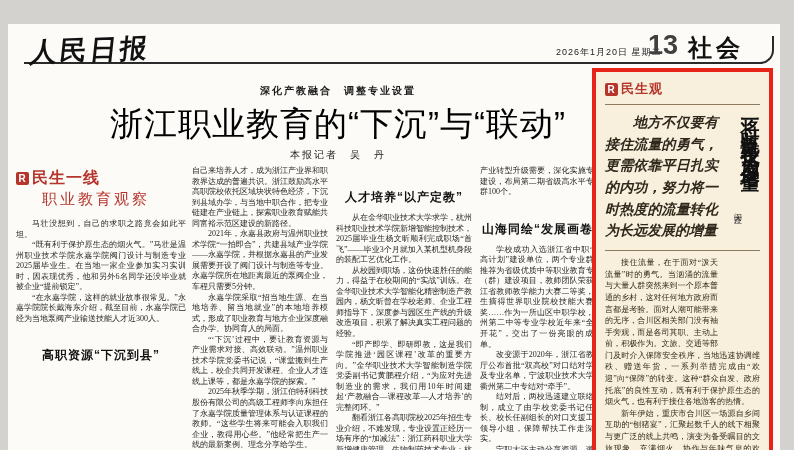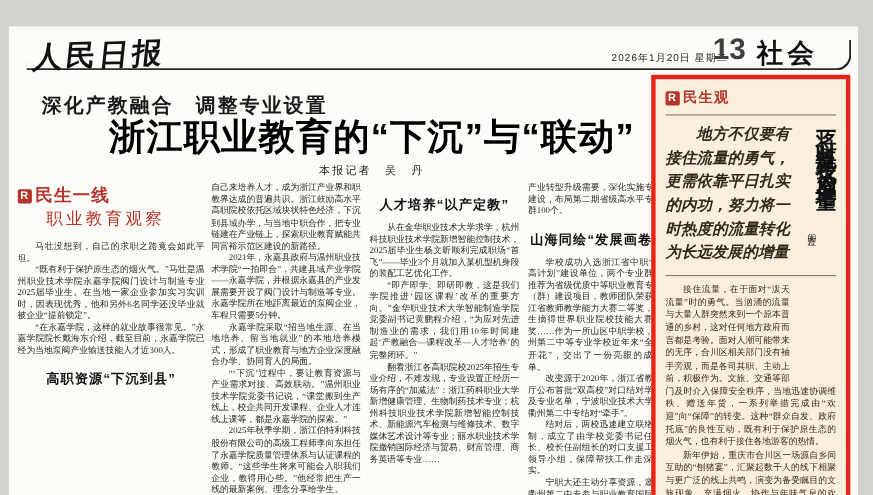--- a/index.html
+++ b/index.html
@@ -10,35 +10,35 @@
   
   .masthead-logo{position:absolute;left:22px;top:8px;font-size:27px;font-weight:bold;
     letter-spacing:3px;transform:rotate(-2deg) skewX(-8deg);color:#111;}
   .dateline{position:absolute;left:548px;top:22px;font-size:9px;color:#222;font-family:"Liberation Sans",sans-serif;letter-spacing:1px;}
   .page-number{position:absolute;left:640px;top:6px;font-size:27px;font-weight:bold;color:#404040;font-family:"Liberation Sans",sans-serif;}
   .section-name{position:absolute;left:680px;top:8px;font-size:24px;font-weight:600;color:#111;letter-spacing:4px;font-family:"Liberation Sans",sans-serif;}
   .masthead-rule{position:absolute;left:16px;top:12px;width:748px;height:26px;
     border-bottom:2px solid #2a2a2a;border-right:2px solid #2a2a2a;border-bottom-right-radius:14px;}
 
   
-  .kicker{position:absolute;left:30px;top:60px;width:600px;
-    font-size:18px;font-weight:bold;color:#1a1a1a;font-family:"Liberation Sans",sans-serif;letter-spacing:2px;}
+  .kicker{position:absolute;left:30px;top:60px;width:600px;text-align:center;
+    font-size:10px;font-weight:bold;color:#1a1a1a;font-family:"Liberation Sans",sans-serif;letter-spacing:2px;}
   .headline{position:absolute;left:20px;top:78px;width:620px;text-align:center;
-    font-size:33px;font-weight:bold;color:#000;font-family:"Liberation Sans",sans-serif;letter-spacing:1px;white-space:nowrap;}
+    font-size:33px;font-weight:normal;color:#000;font-family:"Liberation Sans",sans-serif;letter-spacing:1px;white-space:nowrap;}
   .byline{position:absolute;left:30px;top:124px;width:600px;text-align:center;font-size:10px;color:#222;letter-spacing:2px;}
 
   
   .col{position:absolute;top:142px;height:284px;overflow:hidden;}
   .col1{left:8px;width:170px;}
   .col2{left:184px;width:136px;}
   .col3{left:328px;width:136px;}
   .col4{left:472px;width:122px;}
   .para{margin:0;text-indent:2em;font-size:8px;line-height:1.32;color:#262626;text-align:justify;}
   .para.no-indent{text-indent:0;}
-  .subhead{margin:12px 0 7px;text-align:center;font-size:12px;font-weight:bold;color:#111;
+  .subhead{margin:23px 0 7px;text-align:center;font-size:12px;font-weight:bold;color:#111;
     font-family:"Liberation Sans",sans-serif;letter-spacing:1px;}
 
   
   .col-label{margin:2px 0 10px;color:#b5342c;}
   .col-label .row1{font-size:16px;font-weight:bold;letter-spacing:1px;display:flex;align-items:center;gap:3px;
     font-family:"Liberation Sans",sans-serif;}
   .col-label .row2{font-size:15px;letter-spacing:3px;margin:1px 0 0 26px;font-family:Liberation Sans, sans-serif;}
   .rlogo{display:inline-block;background:#b5342c;color:#fff;font-weight:bold;
     font-size:10px;line-height:13px;width:13px;text-align:center;border-radius:2px;
     font-family:"Liberation Sans",sans-serif;}
@@ -91,20 +91,21 @@
     <div class="col col2">
         <p class="para no-indent">自己来培养人才，成为浙江产业界和职教界达成的普遍共识。浙江鼓励高水平高职院校依托区域块状特色经济，下沉到县域办学，与当地中职合作，把专业链建在产业链上，探索职业教育赋能共同富裕示范区建设的新路径。</p>
         <p class="para">2021年，永嘉县政府与温州职业技术学院“一拍即合”，共建县域产业学院——永嘉学院，并根据永嘉县的产业发展需要开设了阀门设计与制造等专业。永嘉学院所在地距离最近的泵阀企业，车程只需要5分钟。</p>
         <p class="para">永嘉学院采取“招当地生源、在当地培养、留当地就业”的本地培养模式，形成了职业教育与地方企业深度融合办学、协同育人的局面。</p>
         <p class="para">“‘下沉’过程中，要让教育资源与产业需求对接、高效联动。”温州职业技术学院党委书记说，“课堂搬到生产线上，校企共同开发课程、企业人才连线上课等，都是永嘉学院的探索。”</p>
         <p class="para">2025年秋季学期，浙江伯特利科技股份有限公司的高级工程师李向东担任了永嘉学院质量管理体系与认证课程的教师。“这些学生将来可能会入职我们企业，教得用心些。”他经常把生产一线的最新案例、理念分享给学生。</p>
       </div>
     <div class="col col3">
         <h3 class="subhead">人才培养“以产定教”</h3>
         <p class="para">从在金华职业技术大学求学，杭州科技职业技术学院新增智能控制技术，2025届毕业生杨文昕顺利完成职场“首飞”——毕业3个月就加入某机型机身段的装配工艺优化工作。</p>
+        <p class="para">从校园到职场，这份快速胜任的能力，得益于在校期间的“实战”训练。在金华职业技术大学智能化精密制造产教园内，杨文昕曾在学校老师、企业工程师指导下，深度参与园区生产线的升级改造项目，积累了解决真实工程问题的经验。</p>
         <p class="para">“即产即学、即研即教，这是我们学院推进‘园区课程’改革的重要方向。”金华职业技术大学智能制造学院党委副书记黄鹏程介绍，“为应对先进制造业的需求，我们用10年时间建起‘产教融合—课程改革—人才培养’的完整闭环。”</p>
         <p class="para">翻看浙江各高职院校2025年招生专业介绍，不难发现，专业设置正经历一场有序的“加减法”：浙江药科职业大学新增健康管理、生物制药技术专业；杭州科技职业技术学院新增智能控制技术、新能源汽车检测与维修技术、数字媒体艺术设计等专业；丽水职业技术学院撤销国际经济与贸易、财富管理、商务英语等专业……</p>
       </div>
     <div class="col col4">
         <p class="para no-indent">产业转型升级需要，深化实施专项建设，布局第二期省级高水平专业群100个。</p>
         <h3 class="subhead">山海同绘“发展画卷”</h3>
         <p class="para">学校成功入选浙江省中职“双高计划”建设单位，两个专业群被推荐为省级优质中等职业教育专业（群）建设项目，教师团队荣获浙江省教师教学能力大赛二等奖，学生摘得世界职业院校技能大赛银奖……作为一所山区中职学校，衢州第二中等专业学校近年来“全面开花”，交出了一份亮眼的成绩单。</p>
         <p class="para">改变源于2020年，浙江省教育厅公布首批“双高校”对口结对学校及专业名单，宁波职业技术大学与衢州第二中专结对“牵手”。</p>
         <p class="para">结对后，两校迅速建立联络机制，成立了由学校党委书记任组长、校长任副组长的对口支援工作领导小组，保障帮扶工作走深走实。</p>
         <p class="para">宁职大还主动分享资源，邀请衢州第二中专参与职业教育国际高峰论坛等活动，为其提供合作交流、职教“出海”的机会。</p>

